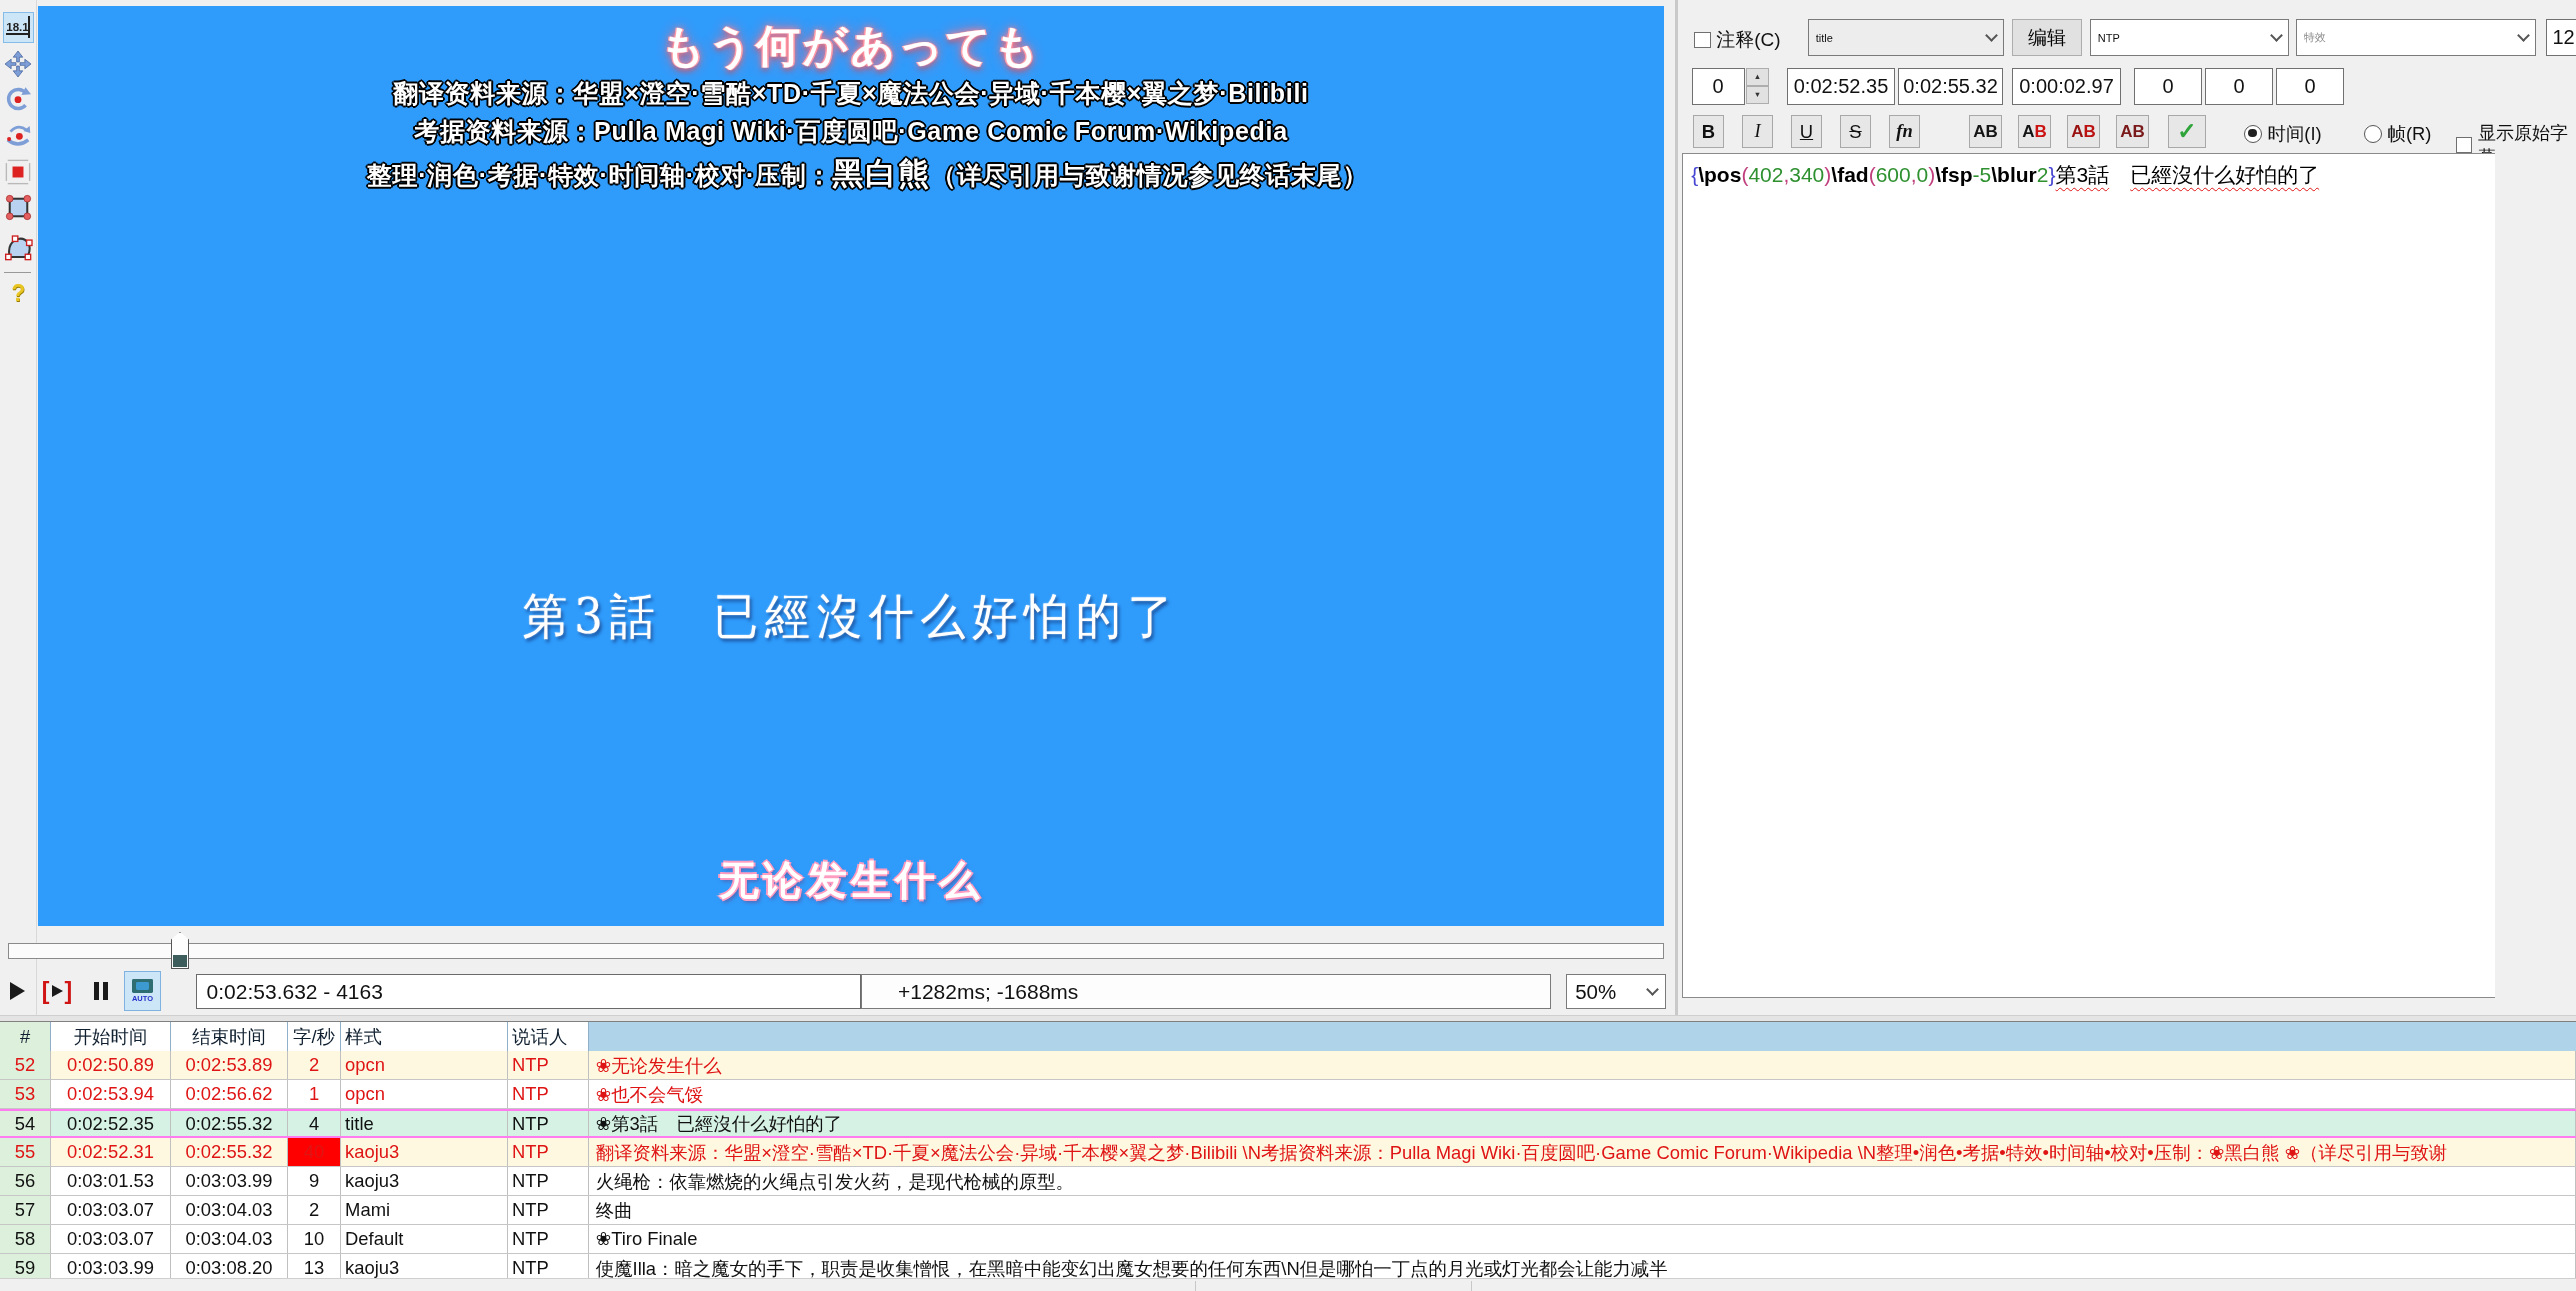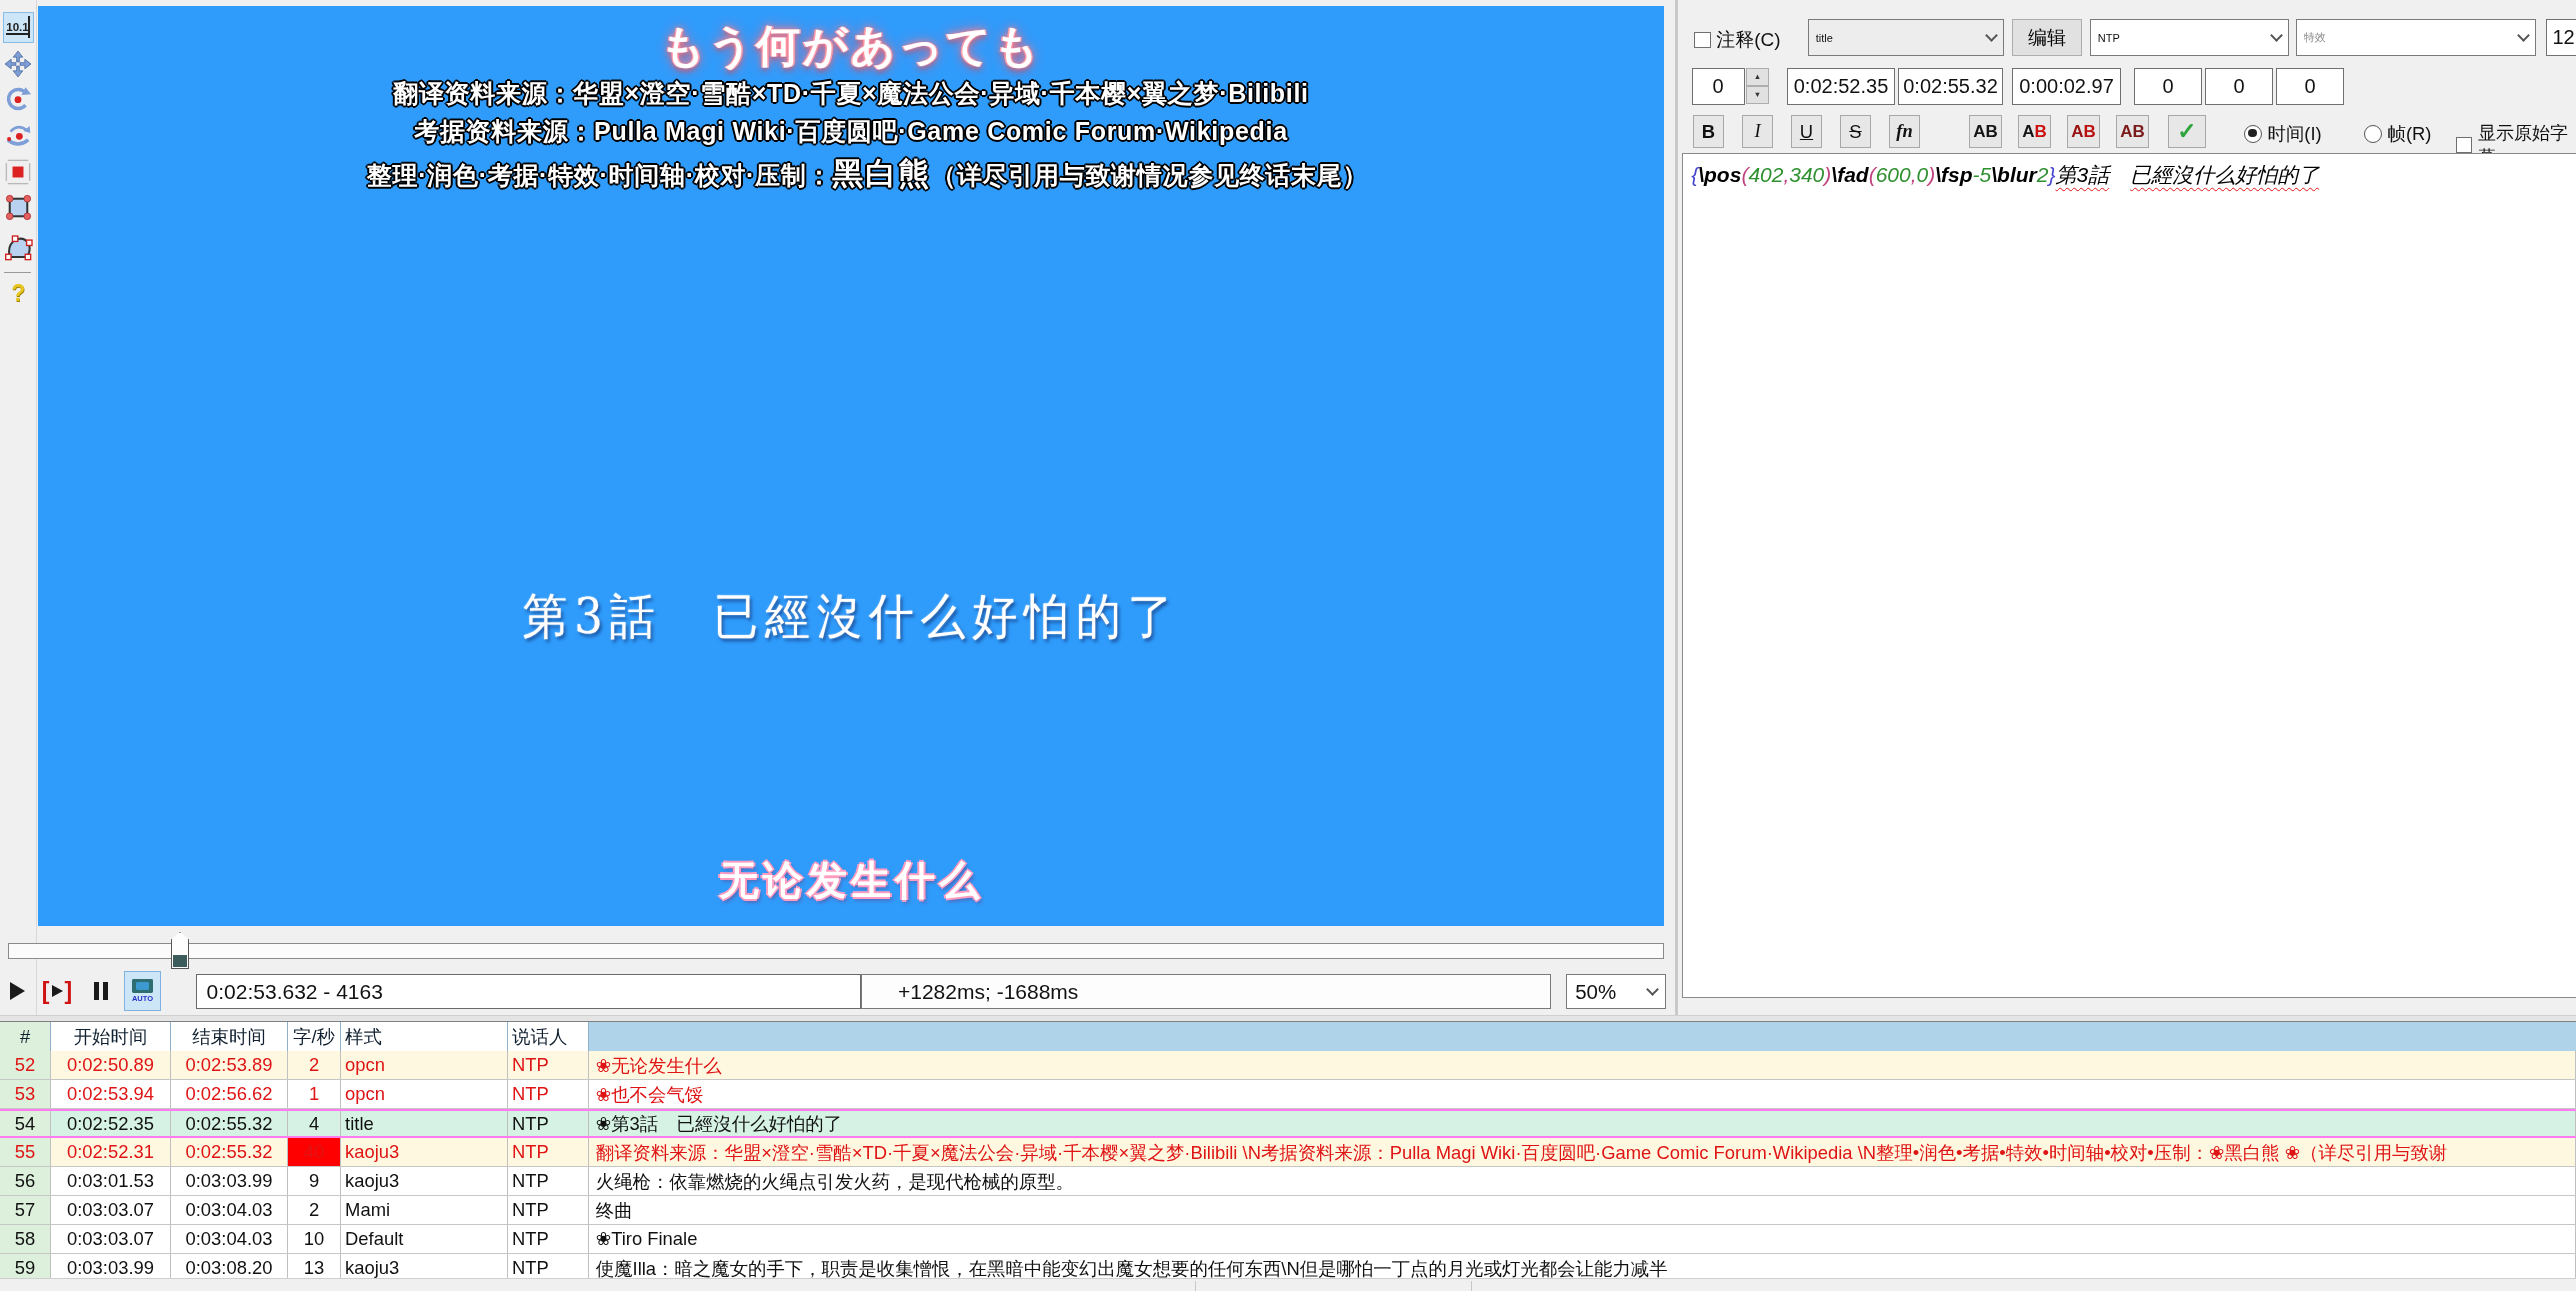--- a/index.html
+++ b/index.html
@@ -72,22 +72,22 @@
   .spin{display:flex;flex-direction:column;} 
   .spin button{width:23px;height:18px;background:#e1e1e1;border:0.7px solid #adadad;font-size:7.5px;line-height:1;padding:0;color:#333;}
   .fmtbtn{width:31px;height:33px;background:#e7e7e7;border:0.7px solid #a8a8a8;display:flex;align-items:center;justify-content:center;font-size:18.4px;color:#111;}
   .fmt-0{font-weight:bold;} .fmt-1{font-style:italic;font-family:"Liberation Serif",serif;}
   .fmt-2{text-decoration:underline;} .fmt-3{text-decoration:line-through;}
   .fmt-4{font-style:italic;font-family:"Liberation Serif",serif;font-weight:bold;}
   .ab-btn{width:33px;height:33px;background:#e7e7e7;border:0.7px solid #a8a8a8;display:flex;align-items:center;justify-content:center;font-size:17px;font-weight:bold;}
   .commitbtn{width:38px;height:33px;background:#e7e7e7;border:0.7px solid #a8a8a8;display:flex;align-items:center;justify-content:center;font-size:23px;font-weight:bold;}
   .radio{width:18px;height:18px;border:1.4px solid #555;border-radius:50%;background:#fff;margin-right:5.5px;position:relative;flex:0 0 auto;}
   .radio.on::after{content:"";position:absolute;left:3.4px;top:3.4px;width:8.2px;height:8.2px;border-radius:50%;background:#222;}
-  .edit-text{position:absolute;left:1682px;top:153px;width:894px;height:845px;background:#fff;border:1.4px solid #8a8a8a;border-right:none;
-    padding:6.8px 8.2px;font-size:21px;line-height:1.35;white-space:pre-wrap;word-break:break-all;font-style:italic;}
+  .edit-text{position:absolute;left:1682px;top:153px;width:813px;height:845px;background:#fff;border:1.4px solid #8a8a8a;border-right:none;
+    padding:6.8px 8.2px;font-size:21px;line-height:1.35;white-space:pre-wrap;word-break:break-all;}
   .seg-brace{color:#4646d2;} .seg-tag{font-weight:bold;color:#000;}
   .seg-paren{color:#c0407e;} .seg-num{color:#2f9030;}
   .seg-cjk{color:#000;text-decoration:underline wavy #e01414;text-decoration-thickness:1.4px;text-underline-offset:4.8px;}
   .seg-plain{color:#000;}
 
   
   .hsplit{position:absolute;left:0;top:1015px;width:2576px;height:5.5px;background:#e4e4e4;border-top:0.7px solid #cfcfcf;}
   .grid{position:absolute;left:0;top:1021px;width:2576px;height:258px;overflow:hidden;border-top:0.7px solid #808080;}
   .ghead{display:flex;height:29px;background:var(--header-bg);}
   .ghead .gc{border-right:0.7px solid #8fb0c8;color:#102030;}
@@ -111,21 +111,21 @@
   .sb-sep{position:absolute;top:2px;width:0.7px;height:9.6px;background:#c8c8c8;}
 </style>
 </head>
 <body>
 
 <div class="app">
 
   <div class="ltoolbar">
     <div class="ltool selbox" style="top:12.3px;">
       <span class="std-axis"></span>
-      <span class="std-label">10.1</span>
+      <span class="std-label">18.1</span>
     </div>
     <div class="ltool" style="top:48px;">
       <svg width="26" height="26" viewBox="0 0 38 38">
         <path d="M19 1 L25 9 H21 V17 H13 V9 H... Z" fill="none"></path>
         <polygon points="19,0 26,9 21,9 21,16 17,16 17,9 12,9" fill="#7d9ed6" stroke="#3c5a96"></polygon>
         <polygon points="19,38 26,29 21,29 21,22 17,22 17,29 12,29" fill="#7d9ed6" stroke="#3c5a96"></polygon>
         <polygon points="0,19 9,12 9,17 16,17 16,21 9,21 9,26" fill="#7d9ed6" stroke="#3c5a96"></polygon>
         <polygon points="38,19 29,12 29,17 22,17 22,21 29,21 29,26" fill="#7d9ed6" stroke="#3c5a96"></polygon>
       </svg>
     </div>

